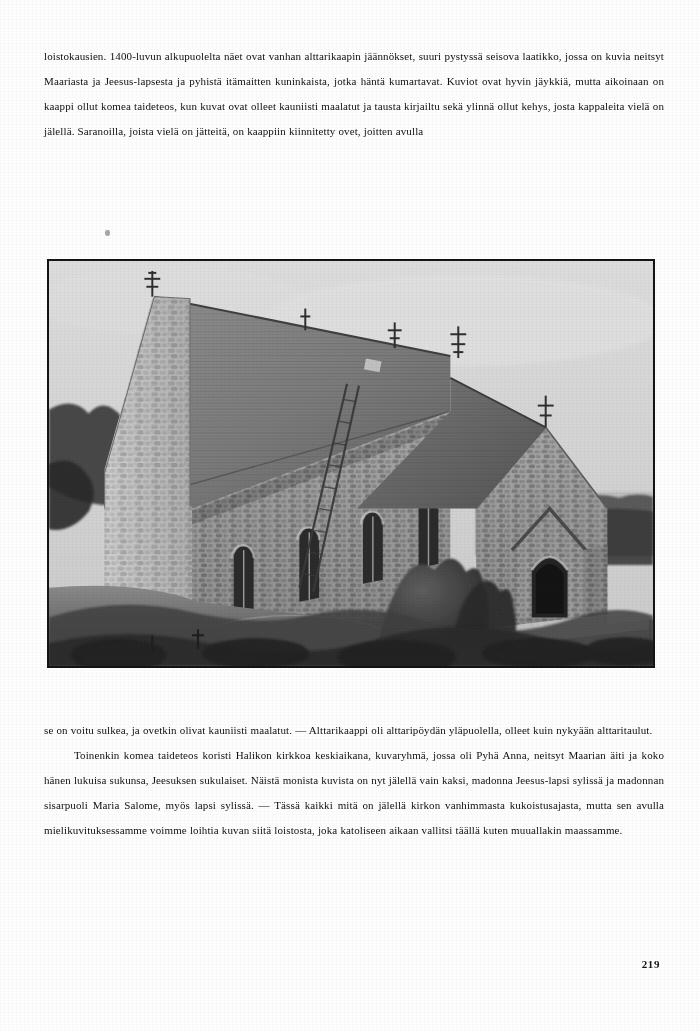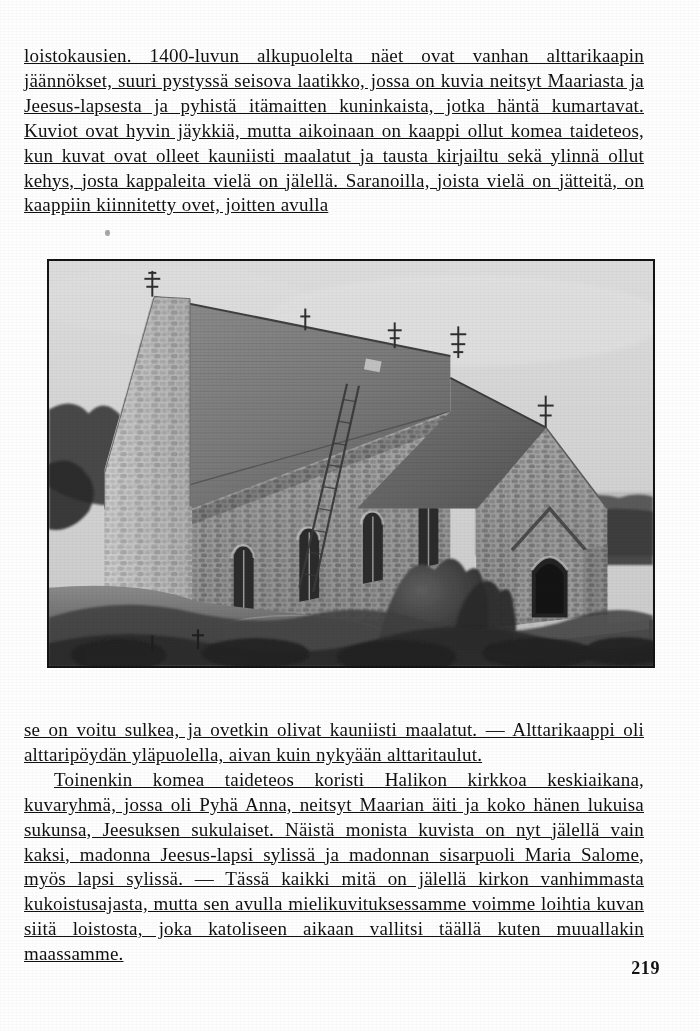--- a/index.html
+++ b/index.html
@@ -19,30 +19,29 @@
 
   .page {
     position: absolute;
     inset: 0;
     background: #fefefe;
   }
 
   
   .textblock {
     position: absolute;
-    left: 24px;
+    left: 44px;
     width: 620px;
-    font-size: 19px;
+    font-size: 11px;
     line-height: 24.9px;
     text-align: justify;
     text-justify: inter-word;
     color: #111111;
     letter-spacing: 0.01em;
     word-spacing: 0.02em;
-    text-decoration: underline;
   }
   .textblock p {
     margin: 0;
   }
   .textblock p.indent {
     text-indent: 30px;
   }
   #top-text  { top: 44px; }
   #bottom-text { top: 718px; }
 
@@ -75,21 +74,21 @@
     word-spacing: 3px;
     color: #1a1a1a;
     font-family: "Liberation Serif", "DejaVu Serif", serif;
   }
 
   
   .folio {
     position: absolute;
     right: 40px;
     top: 958px;
-    font-size: 18px;
+    font-size: 11px;
     font-weight: bold;
     letter-spacing: 0.6px;
     color: #141414;
   }
 
   
   .speck {
     position: absolute;
     left: 105px;
     top: 230px;
@@ -347,20 +346,20 @@
         </g>
 
         <rect x="0" y="0" width="608" height="409" fill="url(#skyG)" opacity="0"></rect>
         <rect x="0" y="0" width="608" height="409" fill="none" stroke="#000" stroke-width="0"></rect>
       </svg>
     </div>
   </div>
 
 
   <div class="textblock" id="bottom-text">
-    <p>se on voitu sulkea, ja ovetkin olivat kauniisti maalatut. — Alttarikaappi oli alttaripöydän yläpuolella, aivan kuin nykyään alttaritaulut.</p>
+    <p>se on voitu sulkea, ja ovetkin olivat kauniisti maalatut. — Alttarikaappi oli alttaripöydän yläpuolella, olleet kuin nykyään alttaritaulut.</p>
     <p class="indent">Toinenkin komea taideteos koristi Halikon kirkkoa keskiaikana, kuvaryhmä, jossa oli Pyhä Anna, neitsyt Maarian äiti ja koko hänen lukuisa sukunsa, Jeesuksen sukulaiset. Näistä monista kuvista on nyt jälellä vain kaksi, madonna Jeesus-lapsi sylissä ja madonnan sisarpuoli Maria Salome, myös lapsi sylissä. — Tässä kaikki mitä on jälellä kirkon vanhimmasta kukoistusajasta, mutta sen avulla mielikuvituksessamme voimme loihtia kuvan siitä loistosta, joka katoliseen aikaan vallitsi täällä kuten muuallakin maassamme.</p>
   </div>
 
   <div class="folio">219</div>
 
   <div class="grain"></div>
 </div>
 
 </body></html>

